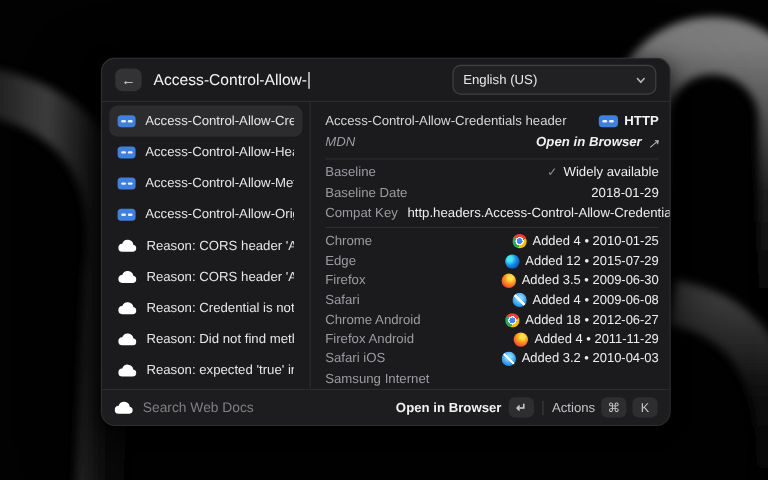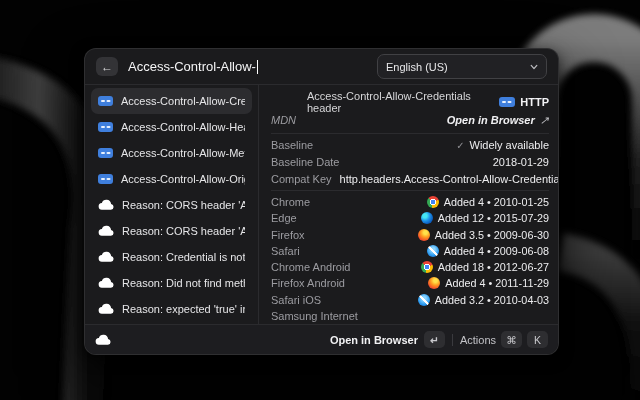--- a/index.html
+++ b/index.html
@@ -48,21 +48,21 @@
       linear-gradient(45deg, rgba(0,0,0,0) 43%, #ffffff 45% 55%, rgba(0,0,0,0) 57%),
       radial-gradient(circle at 50% 38%, #8fd6ff 0 20%, #2d9cf0 60%, #1467cc);}
   .bicon.samsung{background:none;border-radius:0;height:2px;width:9px;flex:0 0 9px;
       background:#3c3c40;border-radius:2px;margin-top:1px;}
 
   
   .detail{flex:1;padding:4px 9px 0 12px;display:flex;flex-direction:column;min-width:0;}
   .drow{display:flex;align-items:center;justify-content:space-between;gap:8px;}
   .drow .dlabel{color:#9c9ca1;font-size:11px;white-space:nowrap;}
   .drow .dval{color:#ededef;font-size:11px;display:flex;align-items:center;gap:5px;white-space:nowrap;}
-  .drow.title-row{height:19px;margin-top:3px;margin-left:36px;}
+  .drow.title-row{height:19px;margin-top:3px;}
   .title-text{color:#d6d6d8;font-size:11px;}
   .badge-wrap{display:flex;align-items:center;gap:5px;color:#f2f2f4;font-size:11px;font-weight:bold;}
   .drow.mdn-row{height:20px;font-style:italic;}
   .openval{font-weight:bold;color:#f0f0f2;}
   .arrow-ne{color:#bcbcc0;font-size:11px;}
   .dsep{height:1px;background:#2b2b2e;margin:3px 0;}
   .drow.meta-row{height:18px;}
   .check{color:#8f8f94;font-size:10px;}
   .drow.browser-row{height:17.4px;}
   .bval{color:#ededef;font-size:10.8px;display:flex;align-items:center;gap:5px;}
@@ -267,20 +267,21 @@
         <div class="drow browser-row">
           <span class="dlabel">Samsung Internet</span>
         </div>
       </div>
     </div>
 
     <div class="footer">
       <svg class="cloud" viewBox="0 0 20 14">
         <path d="M16.2 13H5.2a4.2 4.2 0 0 1-.4-8.4A6 6 0 0 1 16.4 5.6 3.75 3.75 0 0 1 16.2 13z" fill="#ffffff"></path>
       </svg>
+      <span class="placeholder">Search Web Docs</span>
       <div class="f-right">
         <div class="f-primary">
           <span>Open in Browser</span>
           <span class="key">↵</span>
         </div>
         <div class="f-sep"></div>
         <div class="f-actions">
           <span>Actions</span>
           <span class="key">⌘</span>
           <span class="key">K</span>

